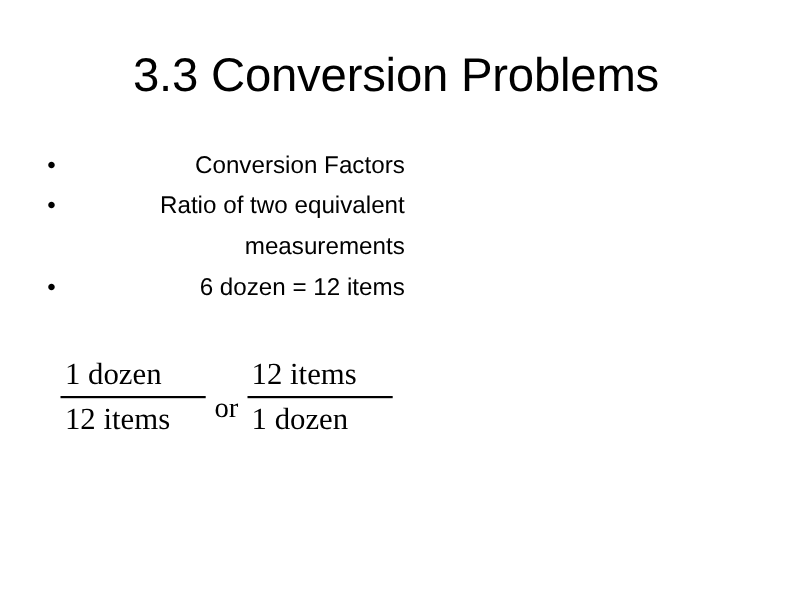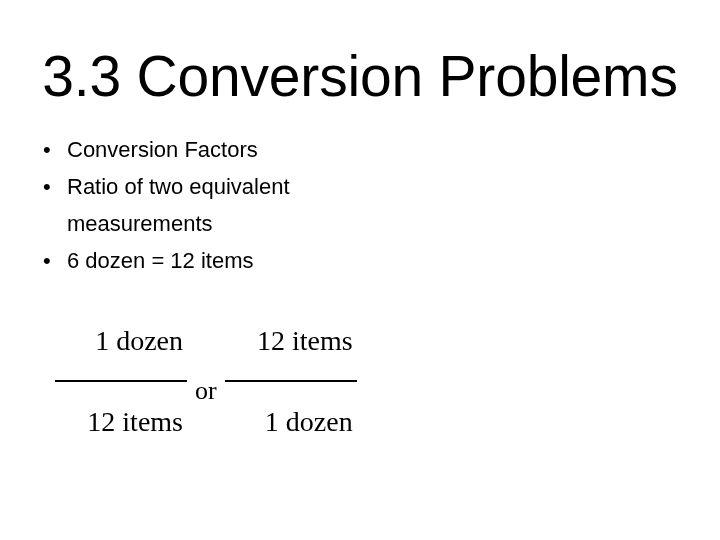--- a/index.html
+++ b/index.html
@@ -20,21 +20,21 @@
   }
 
   
   #slide-title {
     position: absolute;
     top: 48px;
     left: 0;
     width: 720px;
     text-align: center;
     font-family: "Liberation Sans", sans-serif;
-    font-size: 57px;
+    font-size: 43px;
     font-weight: 400;
     line-height: 1.0;
     letter-spacing: -0.2px;
     color: #000000;
     white-space: nowrap;
   }
 
   
   #body-list {
     position: absolute;
@@ -62,40 +62,40 @@
     top: 0;
     width: 12px;
     font-size: 22px;
     line-height: 37px;
     text-align: left;
     color: #000000;
   }
 
   .bullet-text {
     display: block;
+    text-align: right;
   }
 
   
   #equation {
     position: absolute;
     left: 55px;
     top: 327px;
     display: flex;
     align-items: center;
     font-family: "Liberation Serif", serif;
     color: #000000;
   }
 
   .fraction {
     display: inline-flex;
     flex-direction: column;
-    align-items: flex-end;
+    align-items: flex-start;
     font-size: 28px;
     line-height: 1.0;
-    gap: 20px;
   }
 
   .frac-num {
     padding: 0 4px 5px 4px;
     white-space: nowrap;
   }
 
   .frac-den {
     padding: 6px 4px 0 4px;
     white-space: nowrap;

